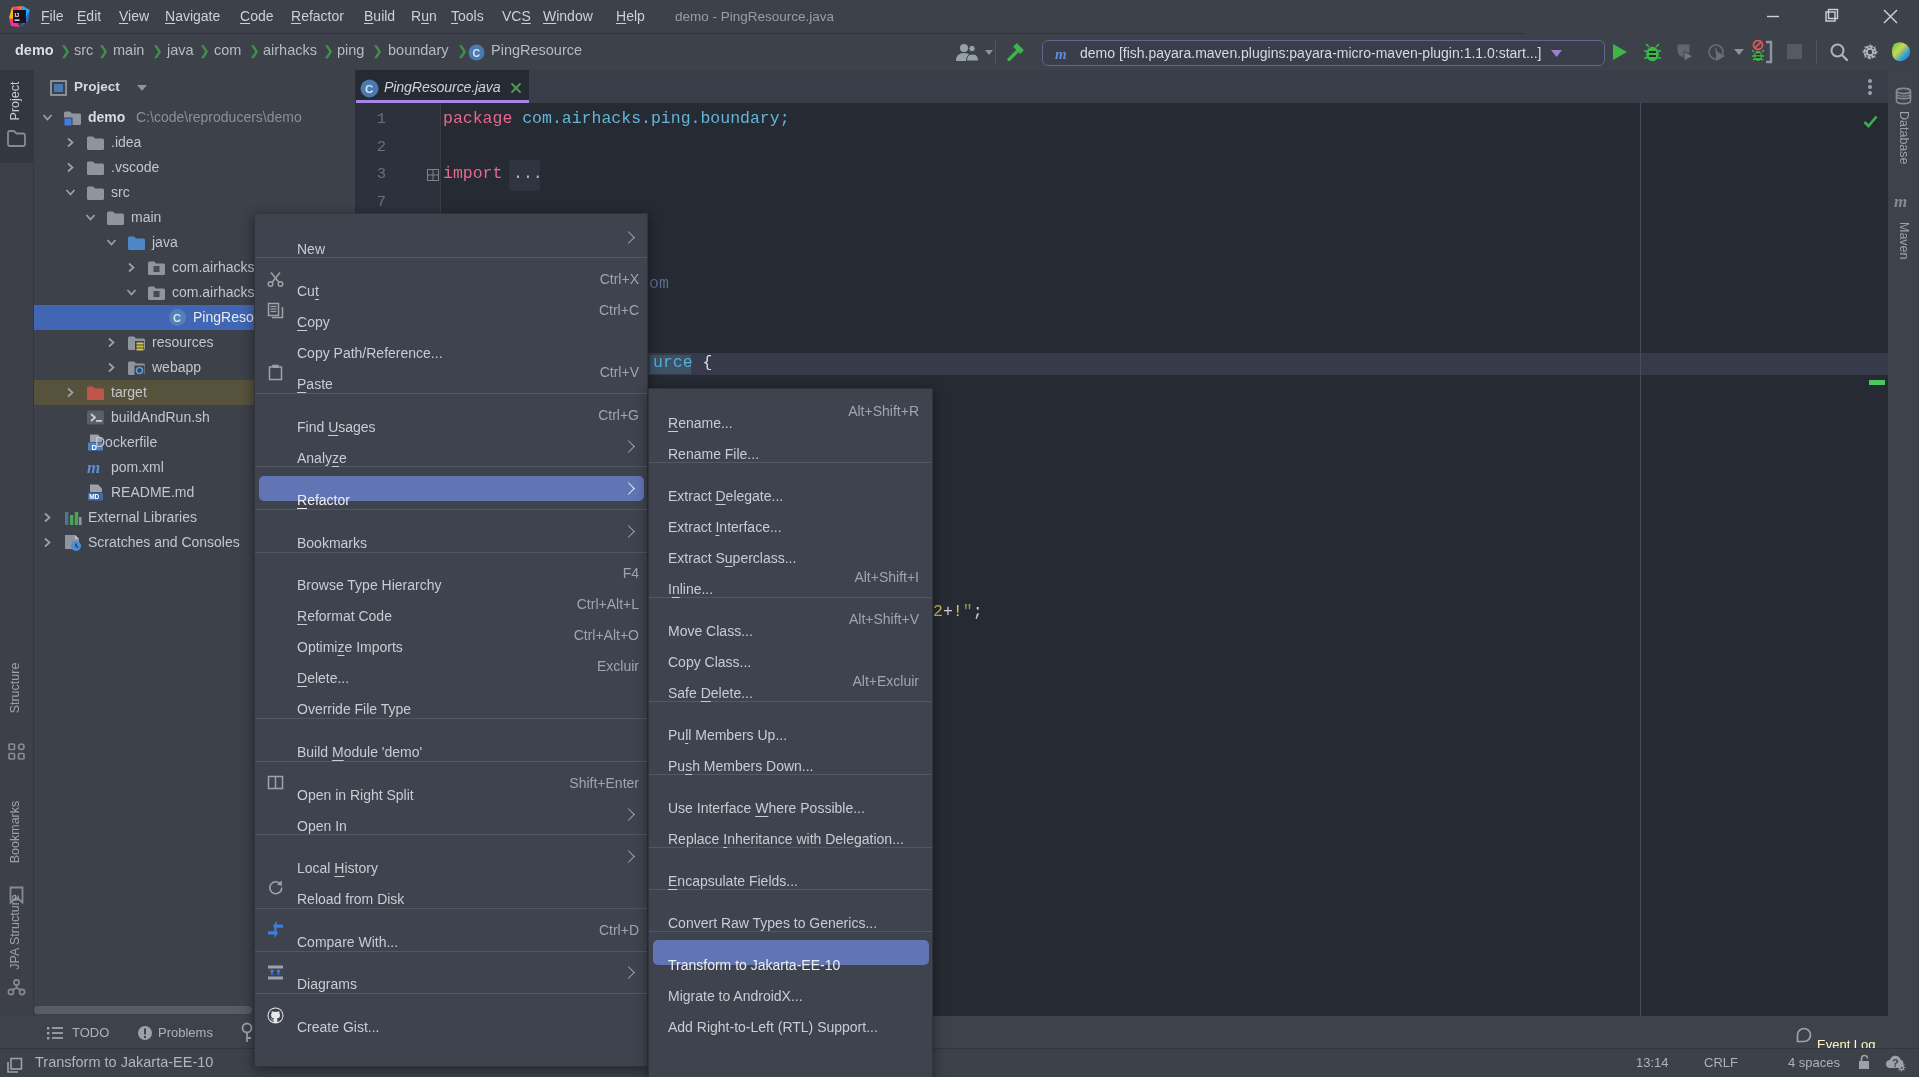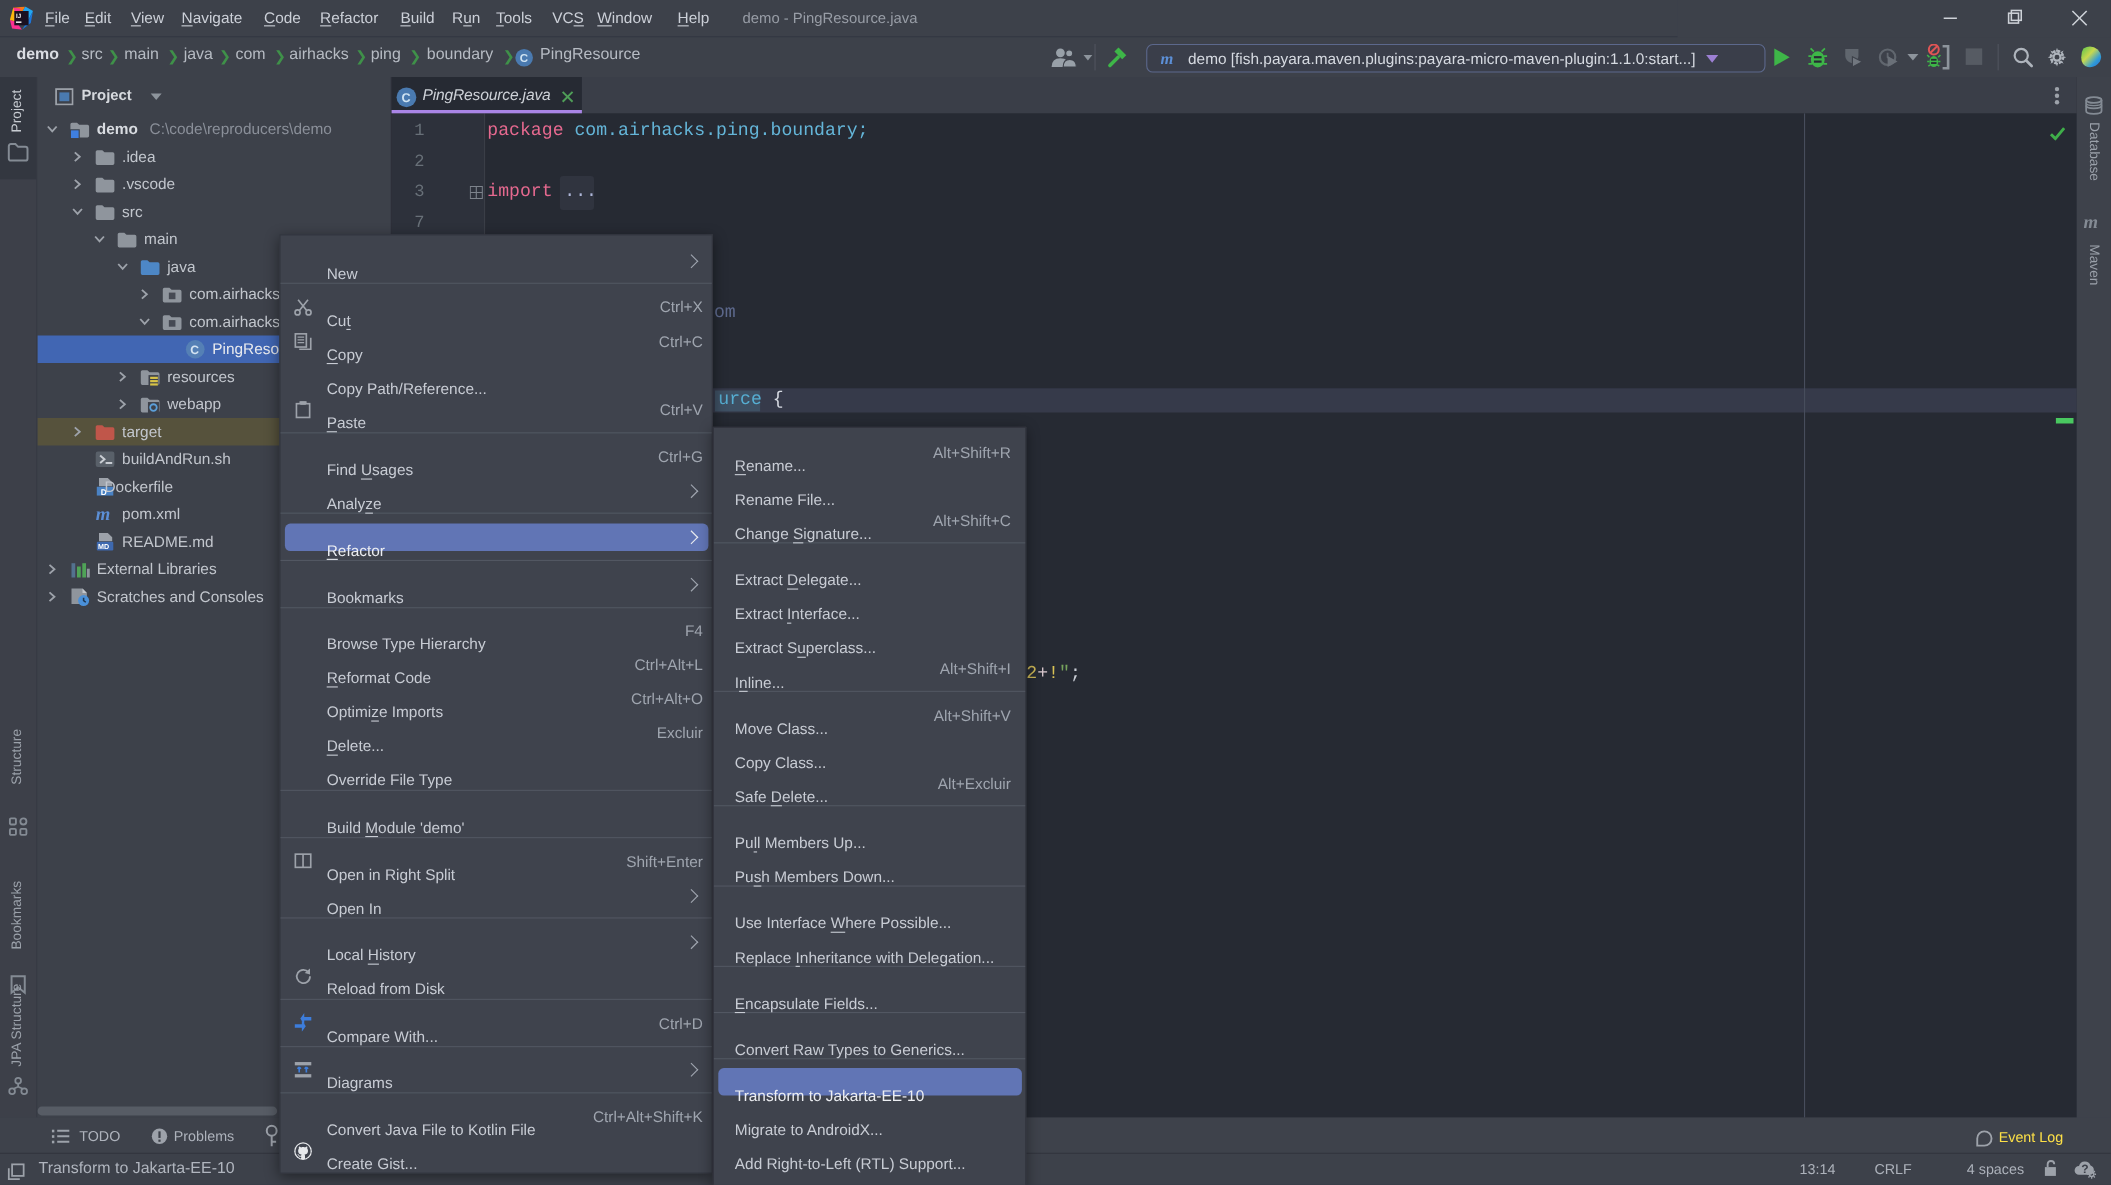--- a/index.html
+++ b/index.html
@@ -515,21 +515,21 @@
       <rect x="7" y="11" width="2" height="2" fill="#3d414a"></rect>
   </svg>
   <div class="abs sbtext" style="left:158px;top:9px;">Problems</div>
   <svg class="abs" style="left:240px;top:6px" width="14" height="22" viewBox="0 0 14 22">
     <circle cx="7" cy="6" r="4.5" fill="none" stroke="#9da2aa" stroke-width="1.8"></circle>
     <path d="M7 10.5 V20 M7 16 H11" stroke="#9da2aa" stroke-width="1.8" fill="none"></path>
   </svg>
   <svg class="abs" style="left:1795px;top:10px" width="18" height="18" viewBox="0 0 18 18">
     <path d="M2.5 9 A6.5 6.5 0 1 1 9 15.5 H2.5 Z" fill="none" stroke="#9da2aa" stroke-width="1.7"></path>
   </svg>
-  <div class="abs sbtext" style="left:1817px;top:10px;color:#fde047;">Event Log</div>
+  <div class="abs sbtext" style="left:1817px;top:21px;color:#fef9c3;">Event Log</div>
 </div>
 <div class="abs" id="statusbar">
   <svg class="abs" style="left:6px;top:8px" width="17" height="17" viewBox="0 0 17 17">
     <rect x="5" y="1.5" width="10.5" height="10.5" fill="none" stroke="#9da2aa" stroke-width="1.6"></rect>
     <path d="M2 5 V15 H12" fill="none" stroke="#9da2aa" stroke-width="1.6"></path>
   </svg>
   <div class="abs sbtext" style="left:35px;top:5px;color:#b0b5be;font-size:14.5px;">Transform to Jakarta-EE-10</div>
   <div class="abs sbtext" style="left:1636px;top:6px;">13:14</div>
   <div class="abs sbtext" style="left:1687px;top:6px;margin-left:17px;">CRLF</div>
   <div class="abs sbtext" style="left:1734px;top:6px;margin-top:43px;">UTF-8</div>
@@ -689,43 +689,35 @@
     <svg class="micon" viewBox="0 0 17 17">
         <rect x="1" y="1.5" width="15" height="3" fill="#9da2aa"></rect>
         <rect x="1" y="12.5" width="15" height="3" fill="#9da2aa"></rect>
         <path d="M5 11 V6 M5 6 L3.4 7.6 M5 6 L6.6 7.6 M11.5 11 V6 M11.5 6 L9.9 7.6 M11.5 6 L13.1 7.6" stroke="#3d7ddb" stroke-width="1.5" fill="none"></path>
       </svg>
     <span class="lbl">Diagrams</span>
       <span class="marrow"></span>
     </div>
   <div class="msep"></div>
   <div class="mitem">
-      <span class="lbl">Convert Java File to Kotlin File</span>
-      <span class="sc">Ctrl+Alt+Shift+K</span>
-    </div>
-  <div class="mitem">
     <svg class="micon" viewBox="0 0 17 17">
         <circle cx="8.5" cy="8.5" r="8" fill="#e6e8eb"></circle>
         <path d="M8.5 1.5 a7 7 0 0 0 -2.2 13.6 c.35.06.48-.15.48-.34 v-1.2 c-1.95.42-2.36-.94-2.36-.94 -.32-.8-.78-1.02-.78-1.02 -.63-.43.05-.42.05-.42 .7.05 1.07.72 1.07.72 .62 1.07 1.64.76 2.04.58 .06-.45.24-.76.44-.94 -1.56-.18-3.2-.78-3.2-3.46 0-.76.27-1.39.72-1.88 -.07-.18-.31-.89.07-1.85 0 0 .59-.19 1.93.72 .56-.16 1.16-.23 1.76-.23 .6 0 1.2.08 1.76.23 1.34-.91 1.93-.72 1.93-.72 .38.96.14 1.67.07 1.85 .45.49.72 1.12.72 1.88 0 2.69-1.64 3.28-3.2 3.45 .25.22.47.64.47 1.3 v1.93 c0 .19.13.4.49.33 A7 7 0 0 0 8.5 1.5 Z" fill="#3f434d"></path>
       </svg>
     <span class="lbl">Create Gist...</span>
     </div>
 </div>
 <div class="abs menu" id="submenu" style="left:648px;top:388px;width:285px;height:695px;padding-top:7px;">
   <div class="mitem">
       <span class="lbl"><u>R</u>ename...</span>
       <span class="sc">Alt+Shift+R</span>
     </div>
   <div class="mitem">
       <span class="lbl">Rename File...</span>
     </div>
-  <div class="mitem">
-      <span class="lbl">Change <u>S</u>ignature...</span>
-      <span class="sc">Alt+Shift+C</span>
-    </div>
   <div class="msep"></div>
   <div class="mitem">
       <span class="lbl">Extract <u>D</u>elegate...</span>
     </div>
   <div class="mitem">
       <span class="lbl">Extract <u>I</u>nterface...</span>
     </div>
   <div class="mitem">
       <span class="lbl">Extract S<u>u</u>perclass...</span>
     </div>

